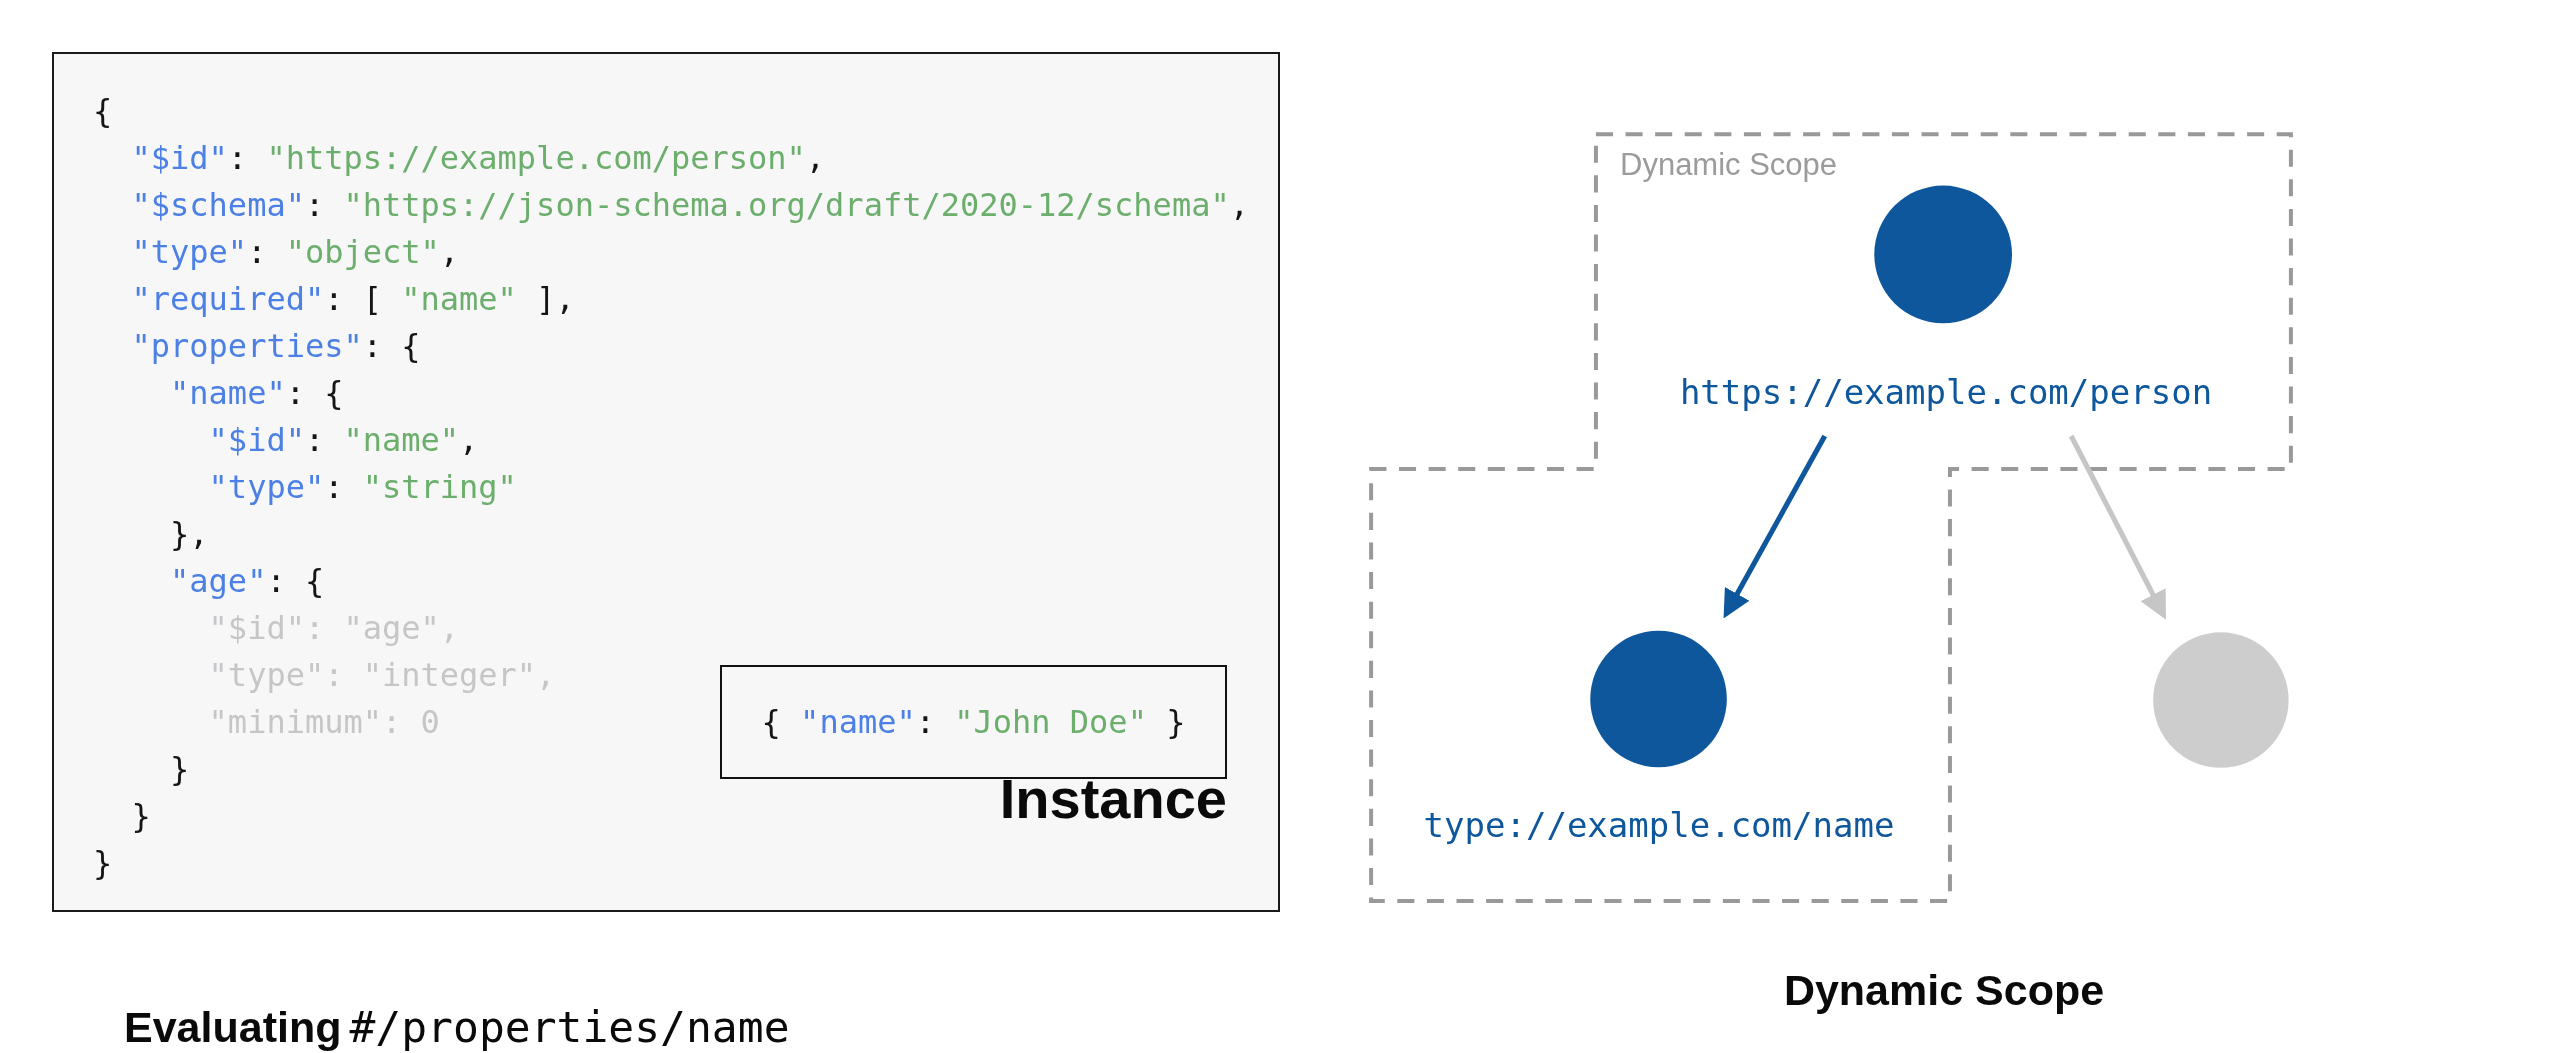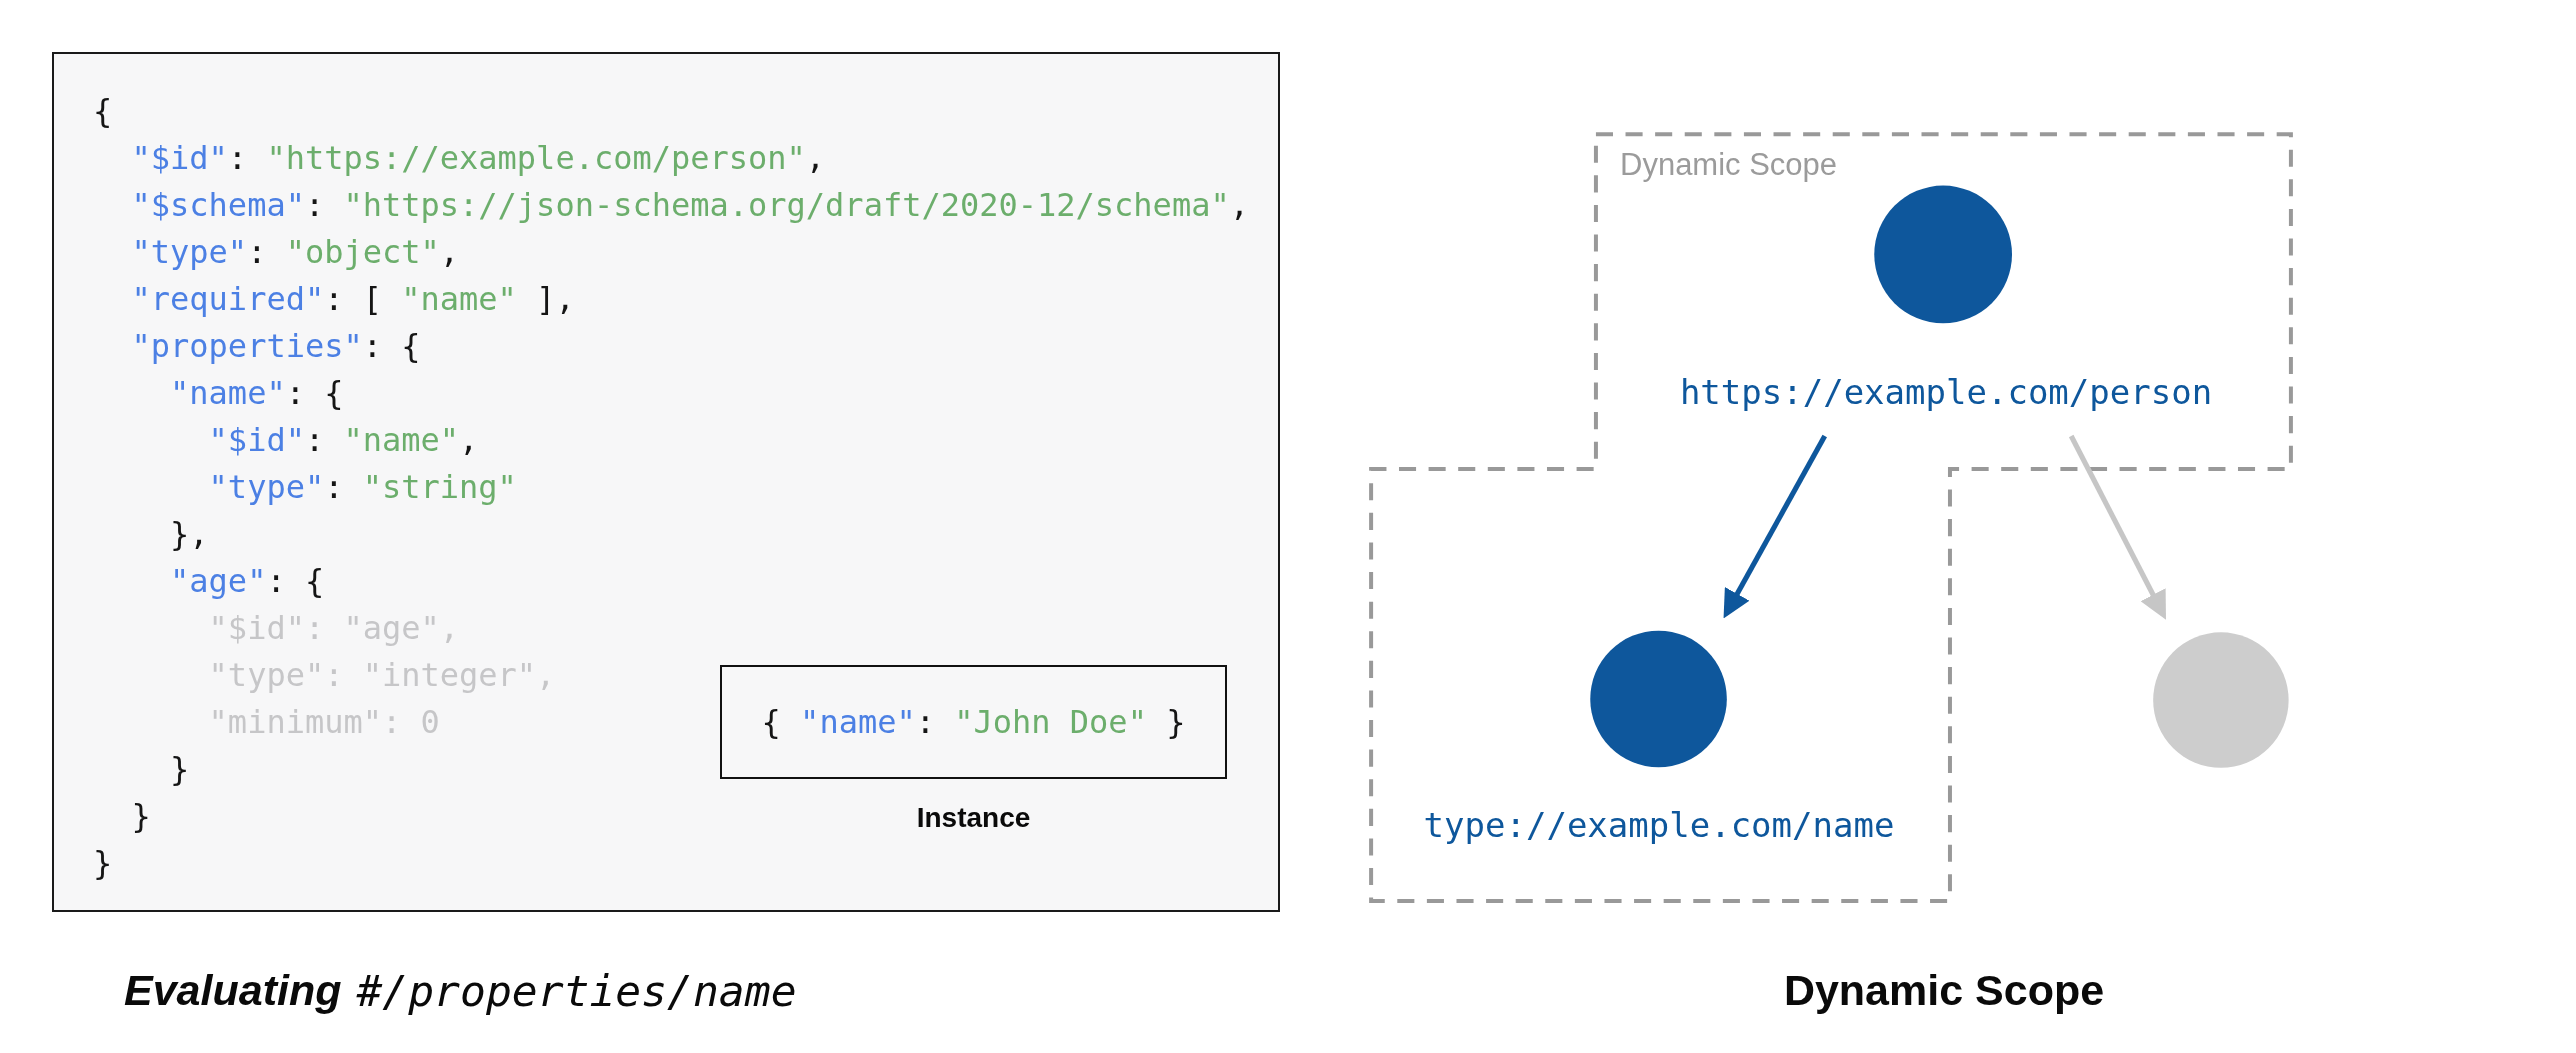--- a/index.html
+++ b/index.html
@@ -13,27 +13,27 @@
             font:32px/47px "DejaVu Sans Mono",monospace;white-space:pre;color:#151515;}
   .tok-punct{color:#151515;}
   .tok-key{color:#4c80e4;}
   .tok-str{color:#6cae6c;}
   .tok-muted{color:#c6c6c8;}
 
   .instance-box{position:absolute;left:666px;top:611px;width:507px;height:114px;
                 border:2.8px solid #111111;box-sizing:border-box;
                 display:flex;align-items:center;justify-content:center;}
   .instance-pre{margin:0;font:32px/40px "DejaVu Sans Mono",monospace;white-space:pre;}
-  .instance-label{position:absolute;left:666px;top:748px;width:507px;text-align:center;
-                  font-weight:bold;font-size:28px;color:#0a0a0a;}
+  .instance-label{position:absolute;left:666px;top:712px;width:507px;text-align:right;
+                  font-weight:bold;font-size:56px;color:#0a0a0a;}
 
-  .caption-left{position:absolute;left:124px;top:966px;white-space:nowrap;
-                display:flex;align-items:flex-start;color:#0a0a0a;font-style:italic;}
+  .caption-left{position:absolute;left:124px;top:1002px;white-space:nowrap;
+                display:flex;align-items:center;color:#0a0a0a;}
   .caption-left .cap-bold{font-weight:bold;font-size:43px;font-family:"Liberation Sans",sans-serif;}
-  .caption-left .cap-mono{font-size:43px;font-family:"DejaVu Sans Mono",monospace;margin-left:15px;}
+  .caption-left .cap-mono{font-size:43px;font-family:"DejaVu Sans Mono",monospace;margin-left:8px;}
 
   
   .svg-layer{position:absolute;left:0;top:0;width:2576px;height:1053px;}
   .scope-label{position:absolute;left:1620px;top:147px;font-size:31px;color:#9b9b9b;white-space:nowrap;}
 
   .node-url{position:absolute;white-space:nowrap;font-family:"DejaVu Sans Mono",monospace;
             font-size:34px;transform:translateX(-50%);text-align:center;}
   .url-person{left:1946px;top:372px;color:#0e579c;}
   .url-name{left:1659px;top:805px;color:#0e579c;}
   .url-age{left:2228px;top:805px;color:#c9c9cb;}

